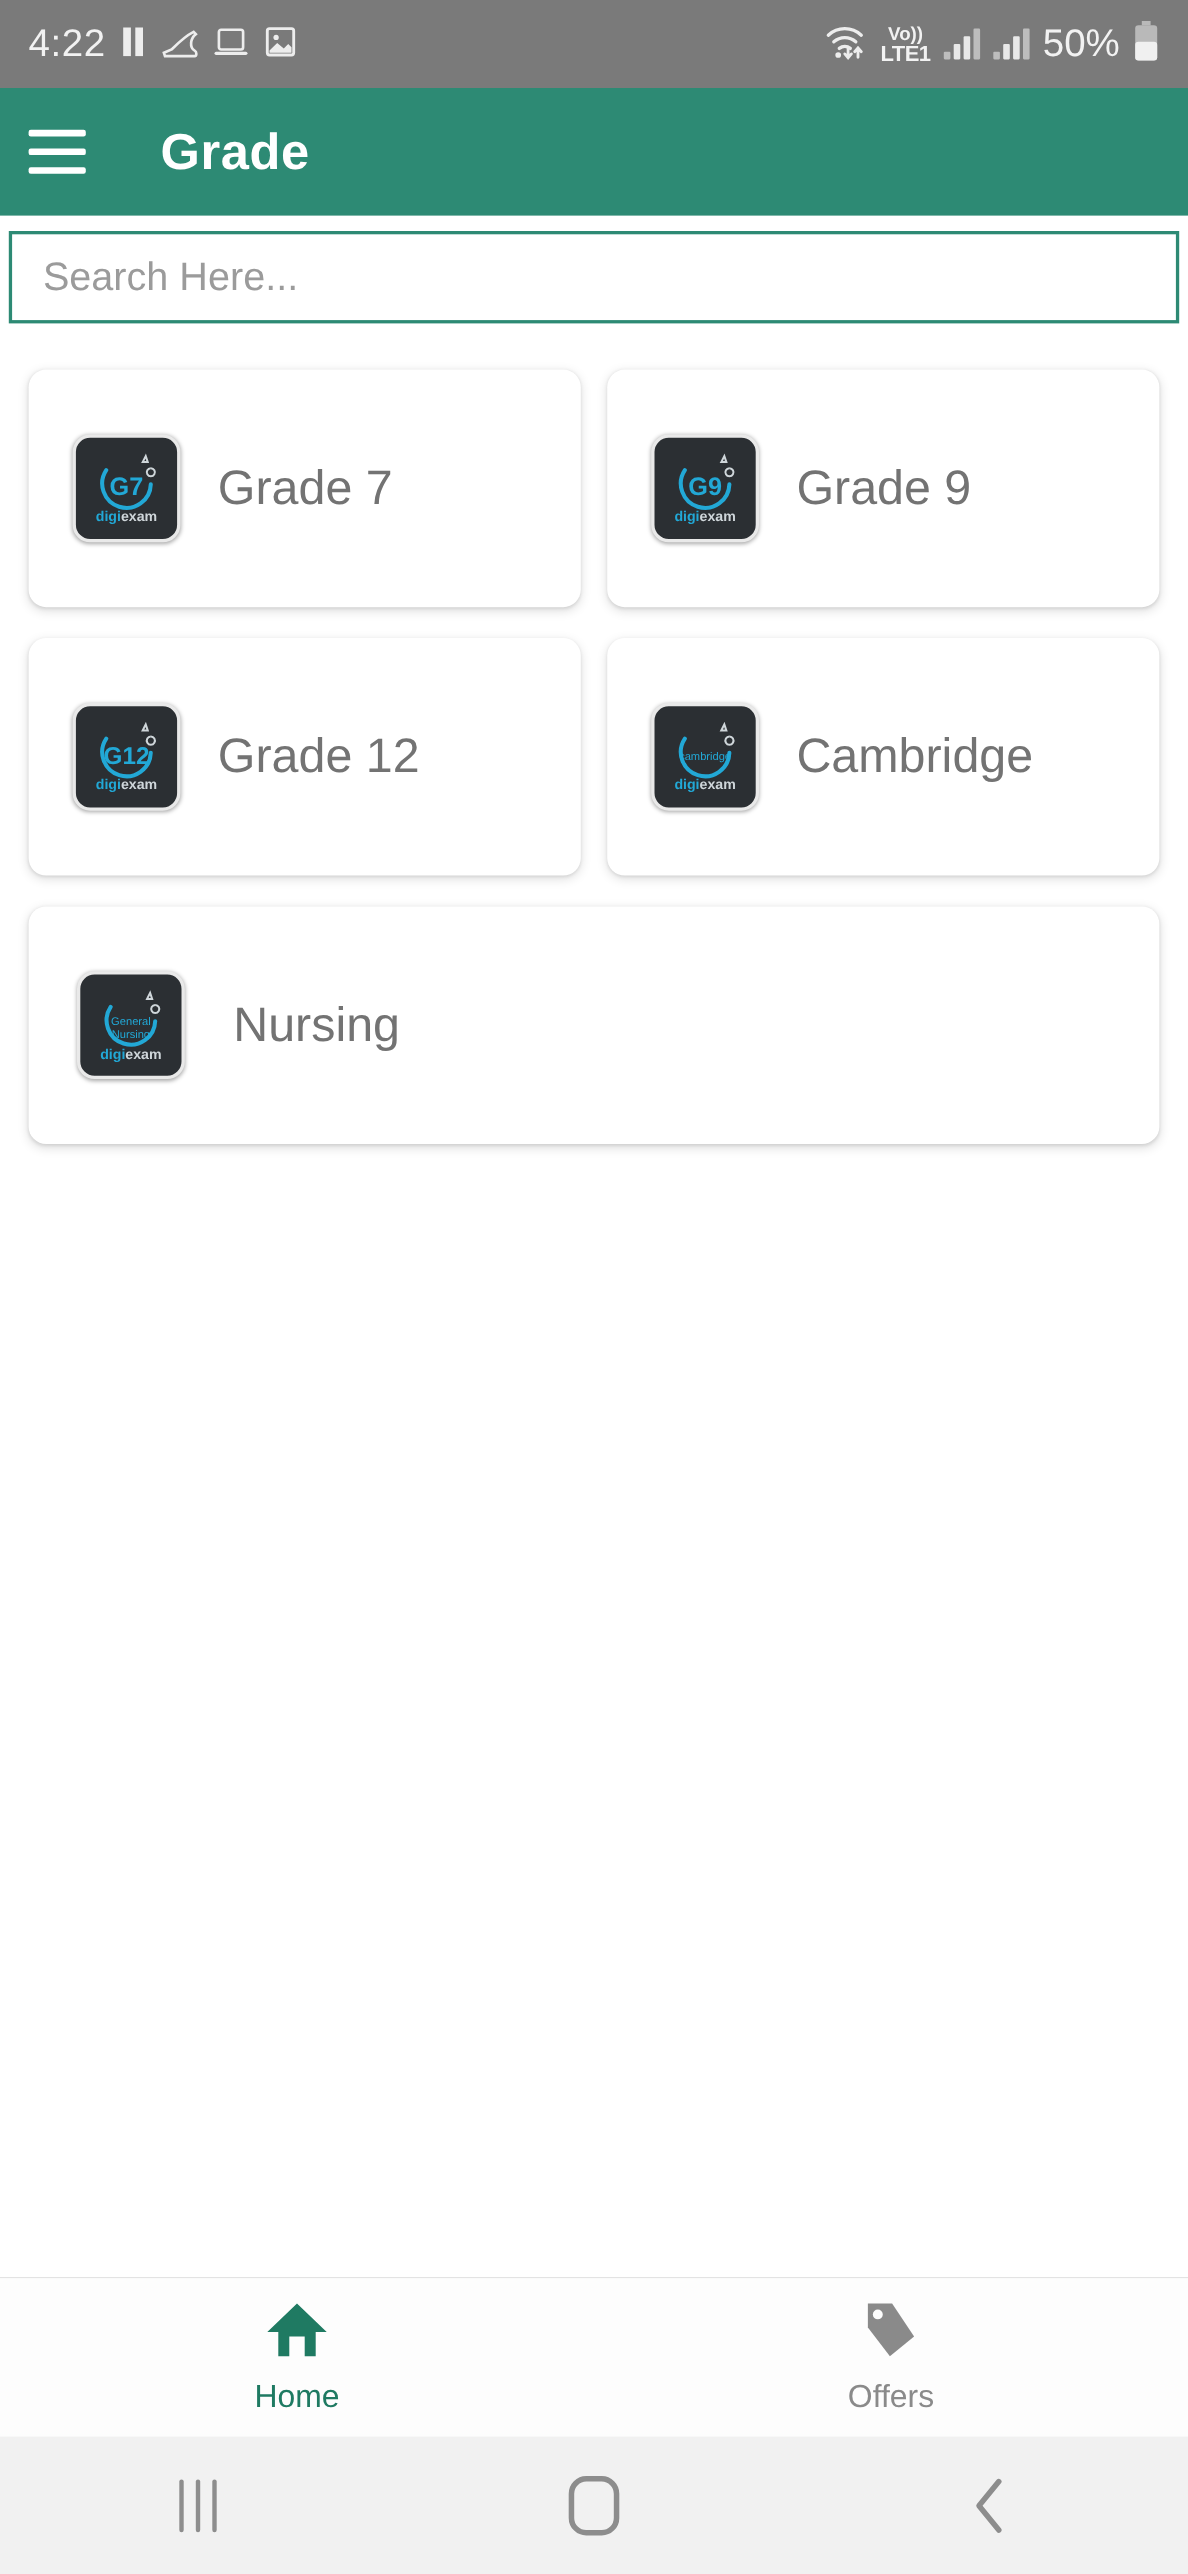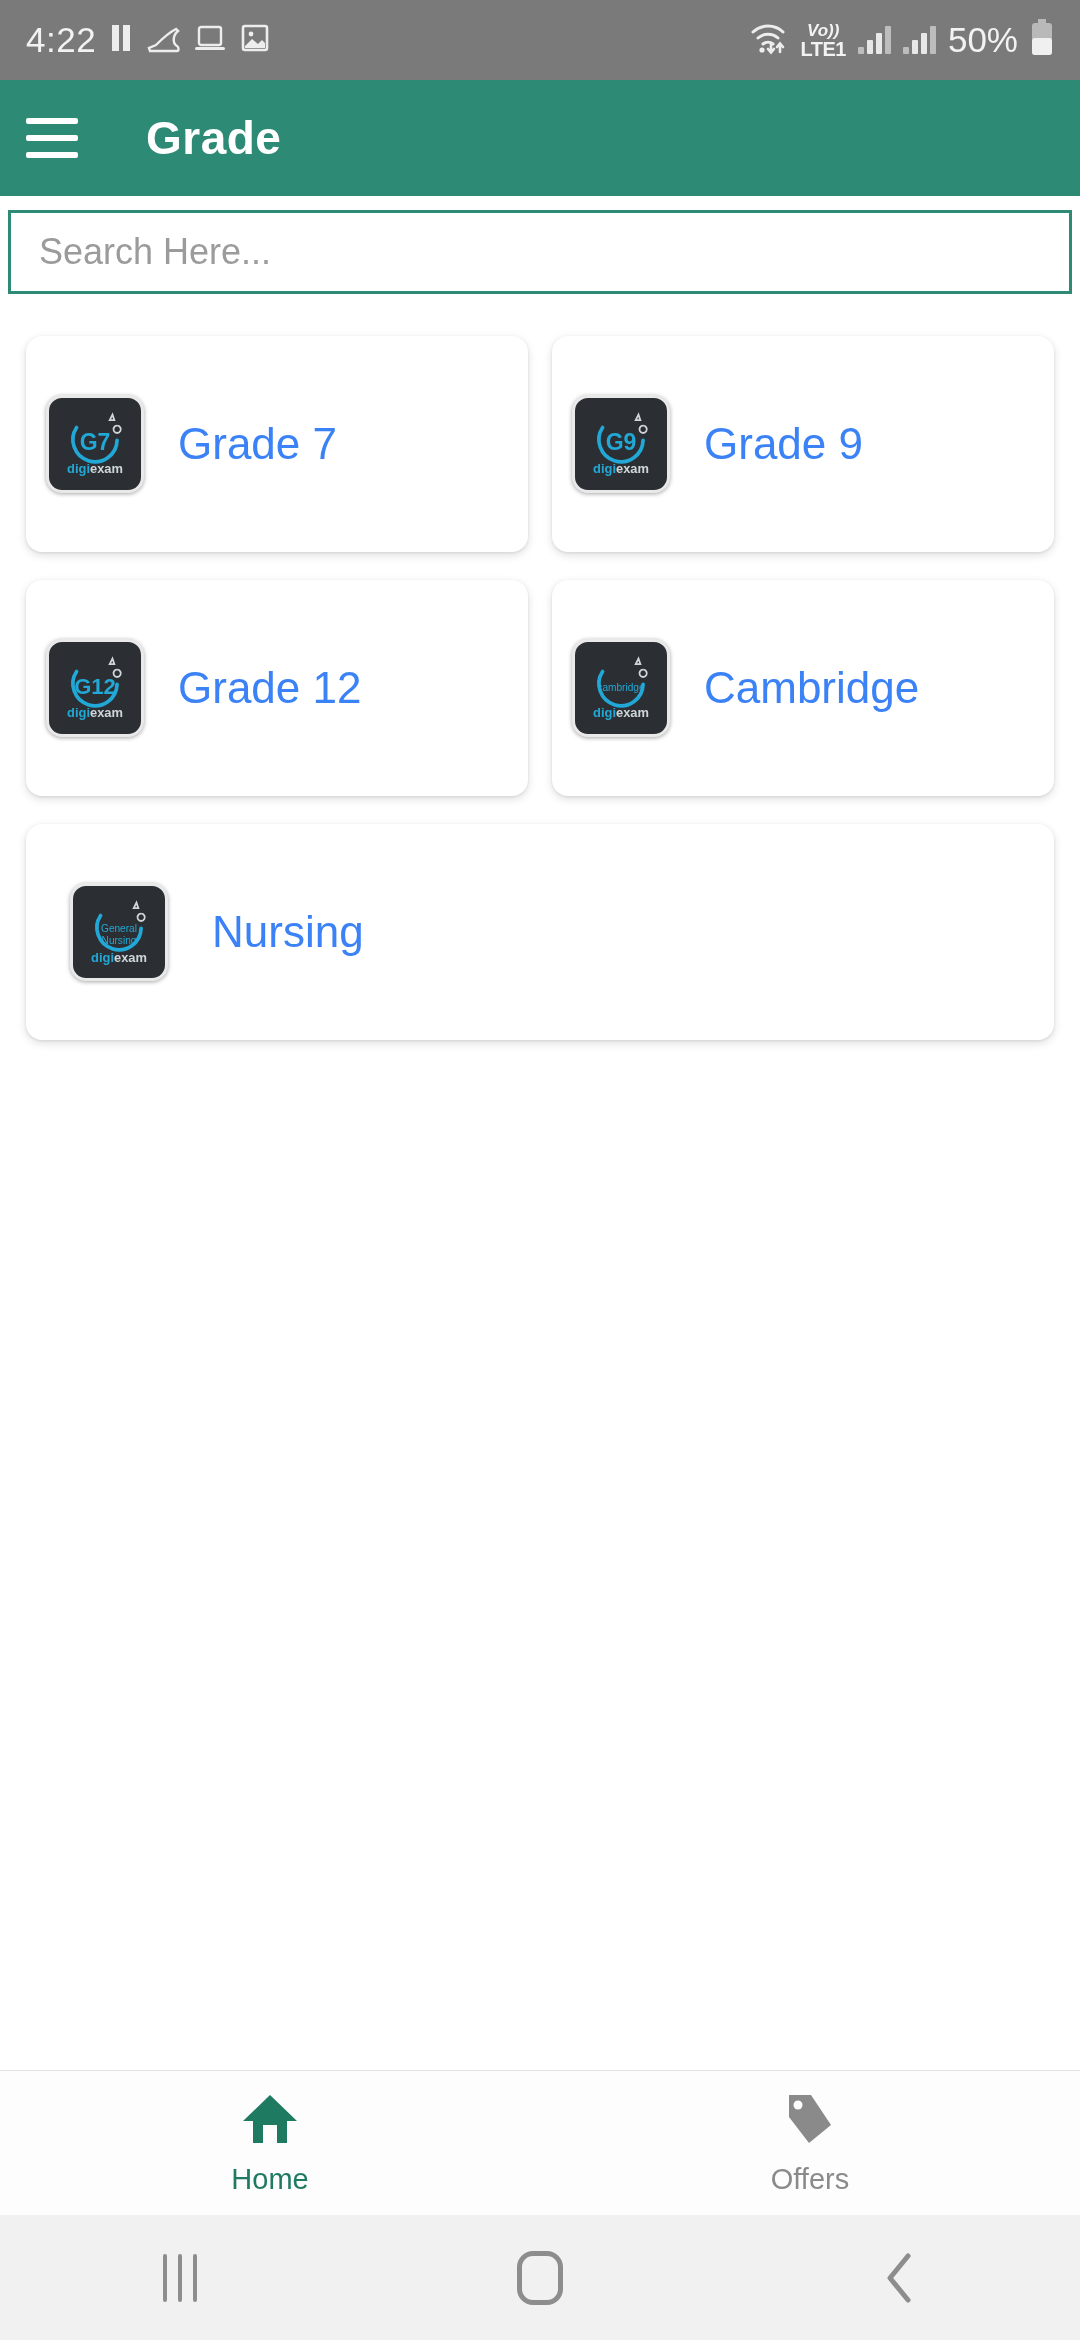--- a/index.html
+++ b/index.html
@@ -14,21 +14,21 @@
   
   .statusbar{
     height:80px; background:#7a7a7a; color:#f2f2f2;
     display:flex; align-items:center; padding:0 26px;
   }
   .sb-left{ display:flex; align-items:center; gap:14px; }
   .sb-time{ font-size:35px; letter-spacing:.5px; }
   .sb-right{ margin-left:auto; display:flex; align-items:center; gap:12px; }
   .sb-icon{ display:block; }
   .volte{ display:flex; flex-direction:column; align-items:center; line-height:1; }
-  .volte .v1{ font-size:17px; font-weight:700;font-style:italic; }
+  .volte .v1{ font-size:17px; font-weight:700; }
   .volte .v2{ font-size:20px; font-weight:700; letter-spacing:-.5px; }
   .sb-batt-text{ font-size:35px; letter-spacing:0px; }
   .bars{ display:flex; align-items:flex-end; gap:3px; height:28px; }
   .bars i{ width:6px; background:#e8e8e8; display:block; border-radius:1px; }
   .bars i:nth-child(1){ height:7px;  background:#bdbdbd;}
   .bars i:nth-child(2){ height:14px; }
   .bars i:nth-child(3){ height:21px; }
   .bars i:nth-child(4){ height:28px; background:#bdbdbd;}
 
   
@@ -55,32 +55,32 @@
   
   .grid{
     padding:12px 14px 0 14px;
     display:flex; flex-wrap:wrap;
   }
   .cell{ width:50%; padding:14px 12px; }
   .cell.full{ width:100%; }
   .card{
     background:#ffffff; border-radius:16px;
     box-shadow:0 3px 10px rgba(0,0,0,.13), 0 1px 3px rgba(0,0,0,.09);
-    height:216px; display:flex; align-items:center; padding-left:20px;
+    height:216px; display:flex; align-items:center; padding-left:40px;
   }
   .card.wide{ padding-left:44px; }
   .tile{
     width:98px; height:98px; border-radius:16px;
     background:#2b2f33; border:3px solid #e9e9e9;
     box-shadow:0 1px 4px rgba(0,0,0,.35);
     position:relative; flex:0 0 auto; overflow:hidden;
   }
   .tile svg{ position:absolute; inset:0; width:100%; height:100%; }
   .card-label{
-    margin-left:34px; font-size:44px; color:#3b82f6; white-space:nowrap;
+    margin-left:34px; font-size:44px; color:#737373; white-space:nowrap;
   }
   .cell.full .card-label{ margin-left:44px; }
 
   
   .bottomnav{
     position:absolute; left:0; bottom:125px; width:1080px; height:145px;
     background:#fdfdfd; border-top:1px solid #e3e3e3;
     display:flex; align-items:center;
   }
   .nav-item{ flex:1; display:flex; flex-direction:column; align-items:center;

